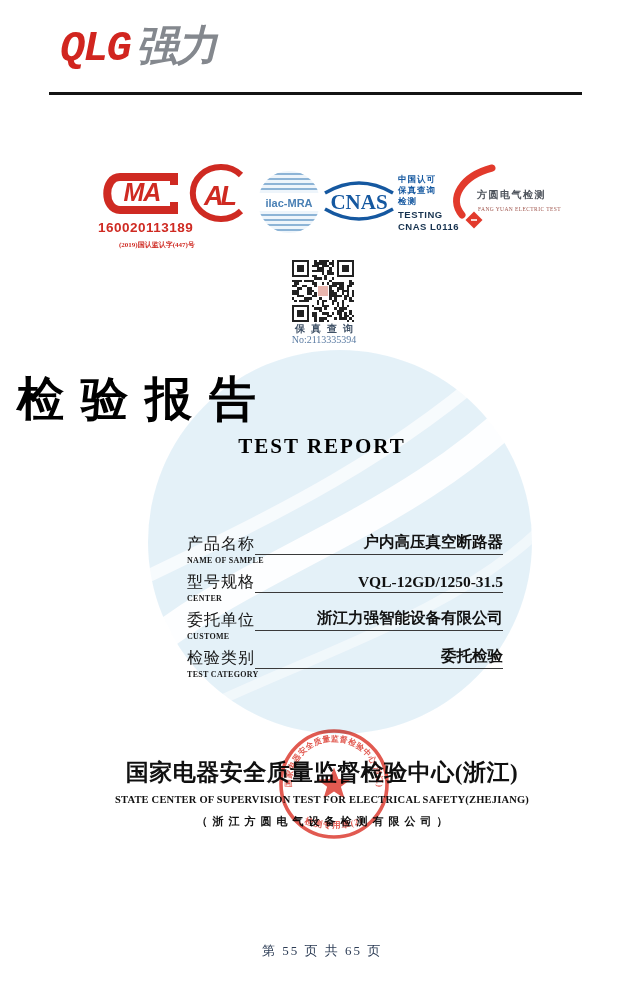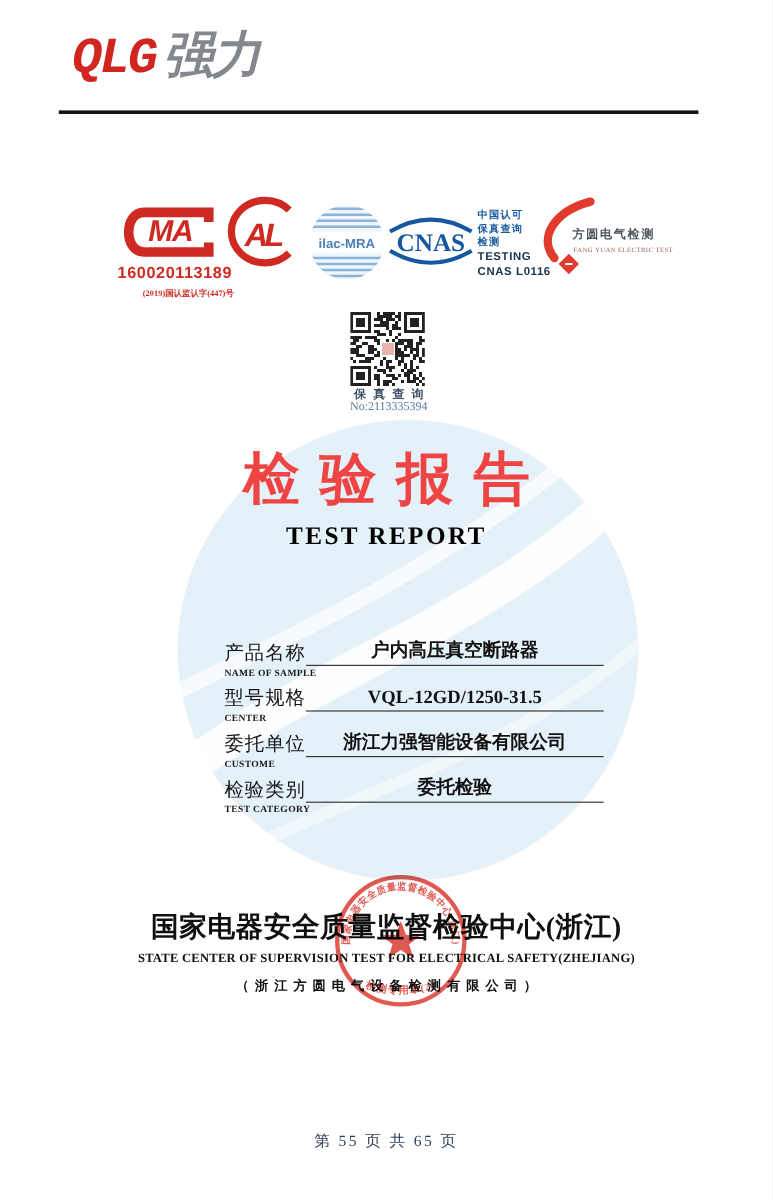--- a/index.html
+++ b/index.html
@@ -22,28 +22,28 @@
   .cnas-cn{position:absolute;left:398px;top:174px;font-size:8.5px;font-weight:bold;color:#1558a0;line-height:11px;letter-spacing:1px;}
   .cnas-testing{position:absolute;left:398px;top:209px;font-family:"Liberation Sans","DejaVu Sans",sans-serif;font-size:9.5px;font-weight:bold;color:#16324f;letter-spacing:.5px;}
   .cnas-code{position:absolute;left:398px;top:221px;font-family:"Liberation Sans","DejaVu Sans",sans-serif;font-size:9.5px;font-weight:bold;color:#16324f;letter-spacing:.5px;}
   .fy-name{position:absolute;left:477px;top:188px;font-size:10px;font-weight:bold;color:#4e545c;letter-spacing:1.5px;white-space:nowrap;}
   .fy-sub{position:absolute;left:478px;top:206px;font-size:5.5px;color:#a0564e;letter-spacing:.4px;white-space:nowrap;}
   
   .qr-caption{position:absolute;left:286px;top:322px;width:76px;text-align:center;font-size:10px;font-weight:bold;
               color:#3f5166;letter-spacing:6px;text-indent:6px;}
   .qr-serial{position:absolute;left:276px;top:334px;width:96px;text-align:center;font-size:10px;color:#5b7ca3;}
   
-  .title-cn{position:absolute;left:0;top:368px;width:100%;text-align:center;font-size:47px;font-weight:bold;
-            color:#ef4444;letter-spacing:17px;text-indent:17px;}
+  .title-cn{position:absolute;left:0;top:368px;width:100%;text-align:left;font-size:47px;font-weight:bold;
+            color:#000000;letter-spacing:17px;text-indent:17px;}
   .title-en{position:absolute;left:0;top:434px;width:100%;text-align:center;font-size:21px;font-weight:bold;
             color:#000000;letter-spacing:2px;}
   
   .field-row{position:absolute;left:187px;width:316px;height:23px;display:flex;align-items:flex-end;}
   .f-label{font-size:16px;letter-spacing:1px;white-space:nowrap;color:#151515;}
-  .f-line{flex:1;border-bottom:1.6px solid #3a3a3a;text-align:center;font-size:15.5px;font-weight:bold;
+  .f-line{flex:1;border-bottom:1.6px solid #3a3a3a;text-align:right;font-size:15.5px;font-weight:bold;
           padding-bottom:1px;white-space:nowrap;color:#111;}
   .f-sub{position:absolute;left:0;top:24px;font-size:8px;font-weight:bold;letter-spacing:.3px;color:#1a1a1a;
          font-family:"Liberation Serif","DejaVu Serif",serif;}
   
   .inst-cn{position:absolute;left:0;top:757px;width:100%;text-align:center;font-size:23px;font-weight:bold;color:#101010;letter-spacing:.5px;}
   .inst-en{position:absolute;left:0;top:794px;width:100%;text-align:center;font-size:10.5px;font-weight:bold;color:#101010;letter-spacing:.2px;}
   .inst-sub{position:absolute;left:0;top:814px;width:100%;text-align:center;font-size:11px;font-weight:bold;color:#101010;
             letter-spacing:5px;text-indent:5px;}
   
   .stamp{position:absolute;left:268px;top:718px;opacity:.84;mix-blend-mode:multiply;}

